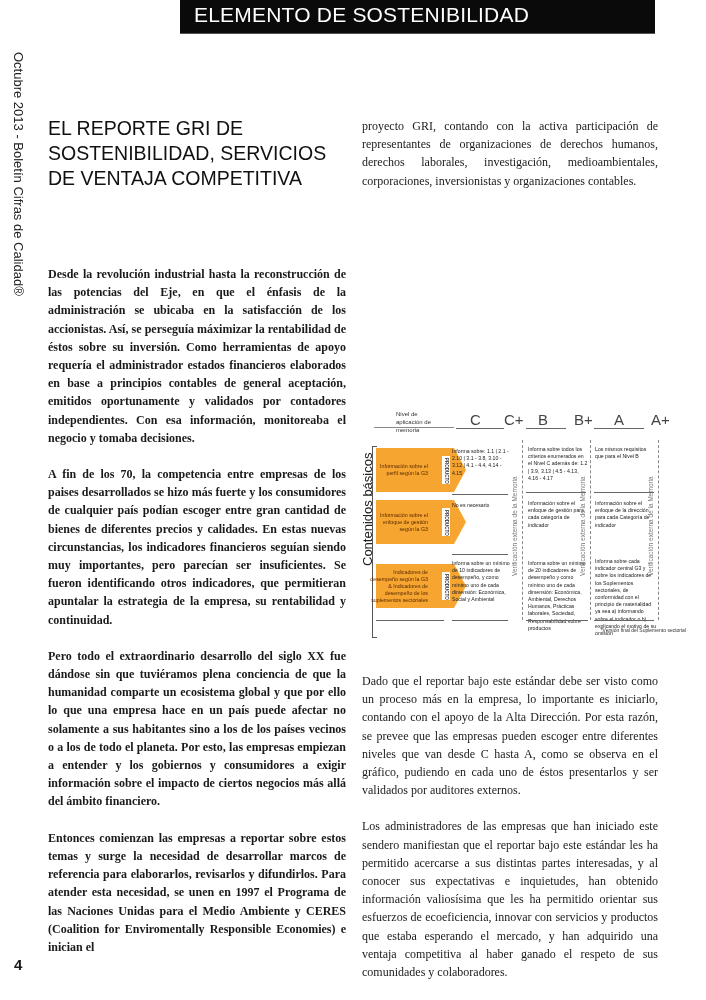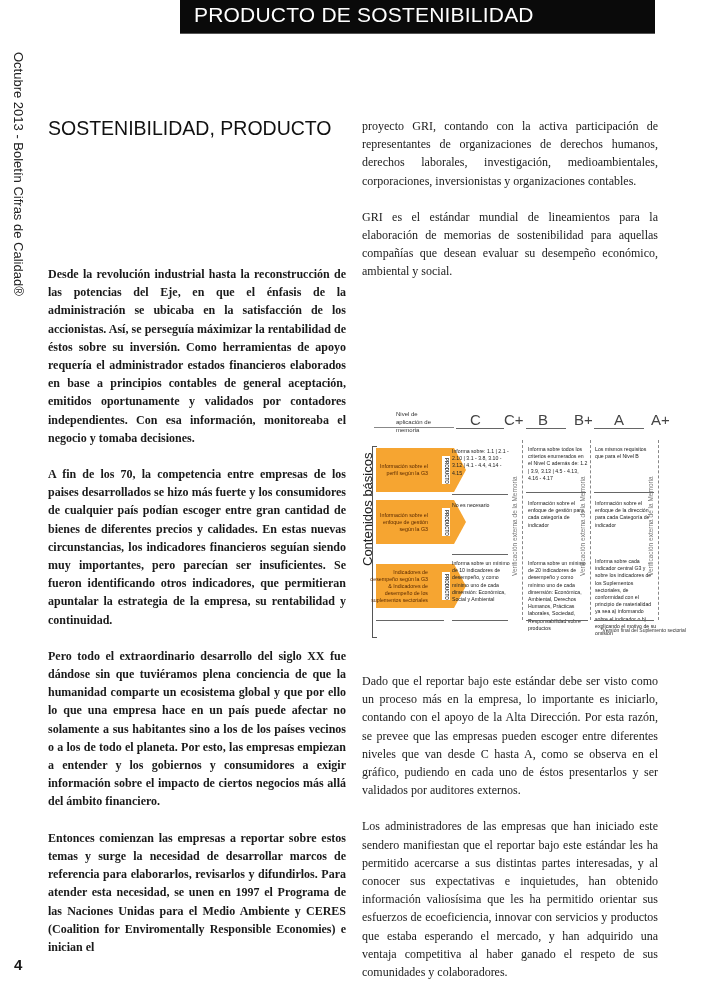--- a/index.html
+++ b/index.html
@@ -31,41 +31,42 @@
   .cell { position:absolute; font-size:5.2px; line-height:7.2px; color:#222; }
   .hline { position:absolute; height:0; border-top:1px solid #666; }
   .dline { position:absolute; width:0; border-left:1px dashed #888; }
   .bracket { position:absolute; left:12px; top:38px; width:4px; height:190px; border-left:1px solid #555; border-top:1px solid #555; border-bottom:1px solid #555; }
   .footnote { position:absolute; right:4px; top:219px; font-size:5px; color:#333; }
 </style>
 </head>
 <body>
 
 <div class="header-bar">
-  <span>PRODUCTO DE SOSTENIBILIDAD</span>
+  <span>ELEMENTO DE SOSTENIBILIDAD</span>
 </div>
 
 <div class="side-label">
   <span>Octubre 2013 - Boletín Cifras de Calidad®</span>
 </div>
 
 <div class="title">
-  <div>SOSTENIBILIDAD, PRODUCTO</div>
+  <div>EL REPORTE GRI DE</div>
+  <div>SOSTENIBILIDAD, SERVICIOS</div>
+  <div>DE VENTAJA COMPETITIVA</div>
 </div>
 
 <div class="col col-left-a">
   <p>Desde la revolución industrial hasta la reconstrucción de las potencias del Eje, en que el énfasis de la administración se ubicaba en la satisfacción de los accionistas. Así, se perseguía máximizar la rentabilidad de éstos sobre su inversión. Como herramientas de apoyo requería el administrador estados financieros elaborados en base a principios contables  de general aceptación, emitidos oportunamente y validados por contadores independientes. Con esa información, monitoreaba el negocio y tomaba decisiones.</p>
   <p>A fin de los 70, la competencia entre empresas de los paises desarrollados se hizo más fuerte y los consumidores de cualquier país podían escoger entre gran cantidad de bienes de diferentes precios y calidades. En estas nuevas circunstancias, los indicadores financieros seguían siendo muy importantes, pero parecían ser insuficientes. Se fueron identificando otros indicadores, que permitieran apuntalar la estrategia de la empresa, su rentabilidad y continuidad.</p>
   <p>Pero todo el extraordinario desarrollo del siglo XX fue dándose sin que tuviéramos plena conciencia de que la humanidad comparte un ecosistema global y que por ello lo que una empresa hace en un país puede afectar no solamente a sus habitantes sino a los de los países vecinos o a los de todo el planeta. Por esto, las empresas empiezan a entender y los gobiernos y consumidores a exigir información sobre el impacto de ciertos negocios más allá del ámbito financiero.</p>
   <p>Entonces comienzan las empresas a reportar sobre estos temas y surge la necesidad de desarrollar marcos de referencia para elaborarlos, revisarlos y difundirlos. Para atender esta necesidad, se unen en 1997 el Programa de las Naciones Unidas para el Medio Ambiente y CERES (Coalition for Enviromentally Responsible Economies)  e inician el</p>
 </div>
 
 <div class="col col-right-a">
   <p>proyecto GRI, contando con la activa participación de representantes de organizaciones de derechos humanos, derechos laborales, investigación, medioambientales, corporaciones, inversionistas y organizaciones contables.</p>
-  <p>GRI es el estándar mundial de lineamientos para la elaboración de memorias de sostenibilidad para aquellas compañías que desean evaluar su desempeño económico, ambiental y social.</p>
 </div>
 
 <div class="diagram">
   <div class="dg-abs lvl-label" style="width:50px;">Nivel de aplicación de memoria</div>
   <div class="dg-abs lvl-line"></div>
   <div class="dg-abs lvl" style="left:110px;">C</div>
   <div class="dg-abs lvl" style="left:144px;">C+</div>
   <div class="dg-abs lvl" style="left:178px;">B</div>
   <div class="dg-abs lvl" style="left:214px;">B+</div>
   <div class="dg-abs lvl" style="left:254px;">A</div>

